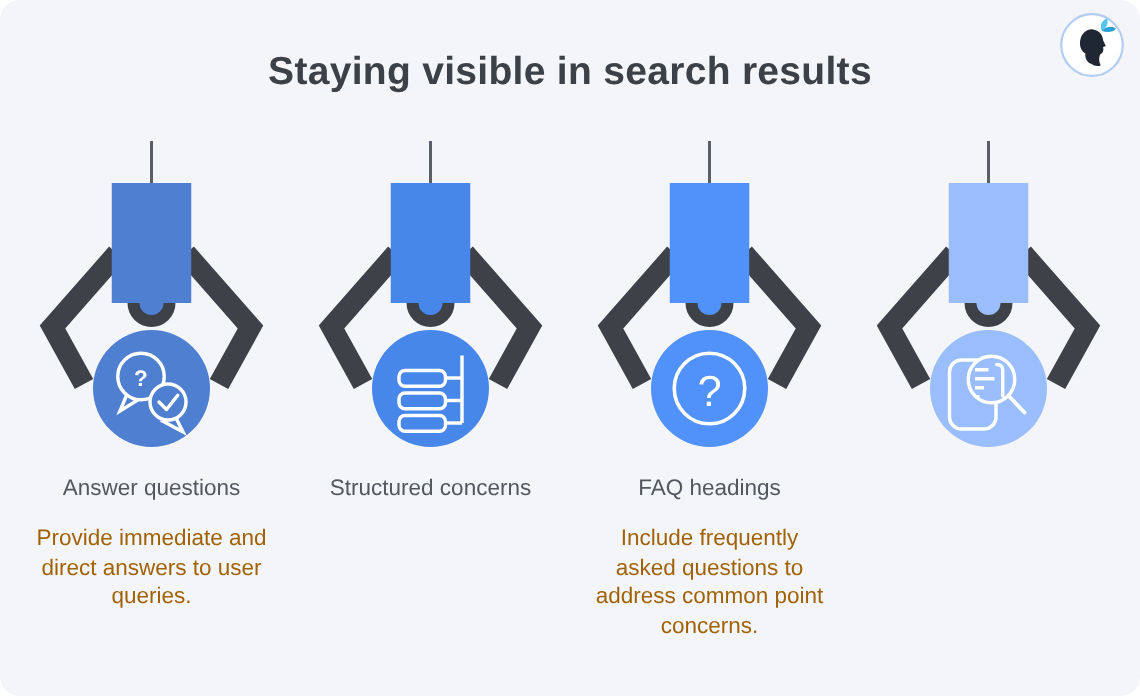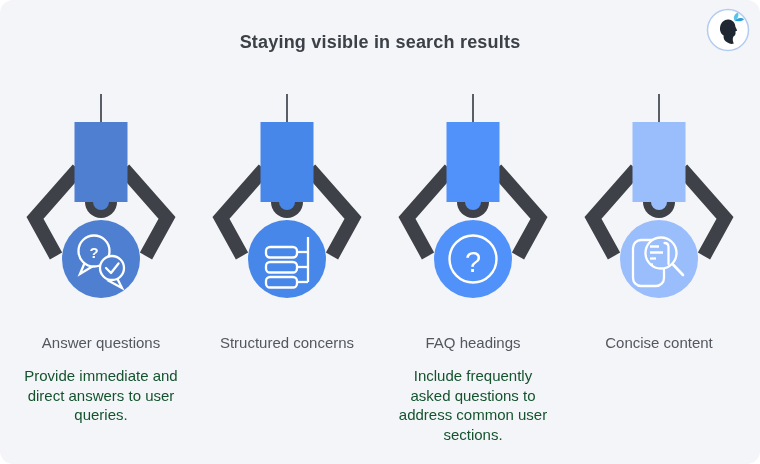--- a/index.html
+++ b/index.html
@@ -7,40 +7,40 @@
     position:relative;
     width:760px; height:464px;
     background:#F4F5F9;
     border-radius:13px;
     overflow:hidden;
     font-family:"Liberation Sans", sans-serif;
   }
   .title {
     position:absolute; top:32px; left:0; width:100%;
     text-align:center;
-    font-size:18px; font-weight:700; letter-spacing:0.2px;
+    font-size:26px; font-weight:700; letter-spacing:0.2px;
     color:#3C4147;
   }
   .logo {
     position:absolute; top:8px; right:10px;
     width:44px; height:44px;
   }
   .columns {
     position:absolute; top:92px; left:8px;
     display:flex; width:744px;
   }
   .col { width:186px; text-align:center; }
   .col svg.claw { display:block; width:186px; height:218px; }
   .col-heading {
-    margin-top:24px;
+    margin-top:7px;
     font-size:15px; color:#53575E;
   }
   .col-body {
     margin-top:15px; padding:0 16px;
-    font-size:15px; line-height:19.5px; color:#14532d;
+    font-size:15px; line-height:19.5px; color:#a16207;
   }
   .icon-stroke { stroke:#FFFFFF; stroke-width:2.3; fill:none; }
 </style>
 </head>
 <body>
 
 <div class="frame">
 
   <div class="title">Staying visible in search results</div>
 
@@ -113,21 +113,21 @@
         <path d="M 77 110 A 16 16 0 0 0 109 110 Z" fill="#3E4147"></path>
         <circle cx="93" cy="110" r="8" fill="#5191FA"></circle>
         <rect x="66.5" y="30" width="53" height="80" fill="#5191FA"></rect>
         <circle cx="93" cy="167" r="39" fill="#5191FA"></circle>
         <g>
           <circle cx="93" cy="167" r="23.5" fill="none" stroke="#FFFFFF" stroke-width="2.4"></circle>
           <text x="93" y="168.5" text-anchor="middle" dominant-baseline="central" dy="0.05em" font-size="29" fill="#FFFFFF">?</text>
         </g>
       </svg>
       <div class="col-heading">FAQ headings</div>
-      <div class="col-body">Include frequently asked questions to address common user sections.</div>
+      <div class="col-body">Include frequently asked questions to address common point concerns.</div>
     </div>
 
     <div class="col">
       <svg class="claw" viewBox="0 0 186 218">
         <line x1="93" y1="2" x2="93" y2="31" stroke-width="2" stroke="#5A5E66"></line>
         <path d="M 70 77 L 27 126 L 48 164" fill="none" stroke-width="14" stroke="#3E4147"></path>
         <path d="M 116 77 L 159 126 L 138 164" fill="none" stroke-width="14" stroke="#3E4147"></path>
         <path d="M 77 110 A 16 16 0 0 0 109 110 Z" fill="#3E4147"></path>
         <circle cx="93" cy="110" r="8" fill="#9ABDFB"></circle>
         <rect x="66.5" y="30" width="53" height="80" fill="#9ABDFB"></rect>
@@ -136,17 +136,16 @@
           <rect x="67" y="148" width="31" height="46" rx="8"></rect>
           <circle cx="95" cy="161" r="15.5" stroke="#FFFFFF" fill="#9ABDFB"></circle>
           <line x1="84" y1="154.5" x2="93" y2="154.5"></line>
           <line x1="84" y1="160.5" x2="97" y2="160.5"></line>
           <line x1="84" y1="166.5" x2="90" y2="166.5"></line>
           <line x1="84" y1="172.5" x2="87" y2="172.5"></line>
           <path d="M 102.5 172 L 102.5 155 Q 102.5 151 98.5 151" stroke-linecap="round"></path>
           <line x1="106.5" y1="172" x2="117" y2="183" stroke-linecap="round" stroke-width="2.6"></line>
         </g>
       </svg>
-      <div class="col-heading">Concise content</div>
     </div>
 
   </div>
 </div>
 
 </body></html>

